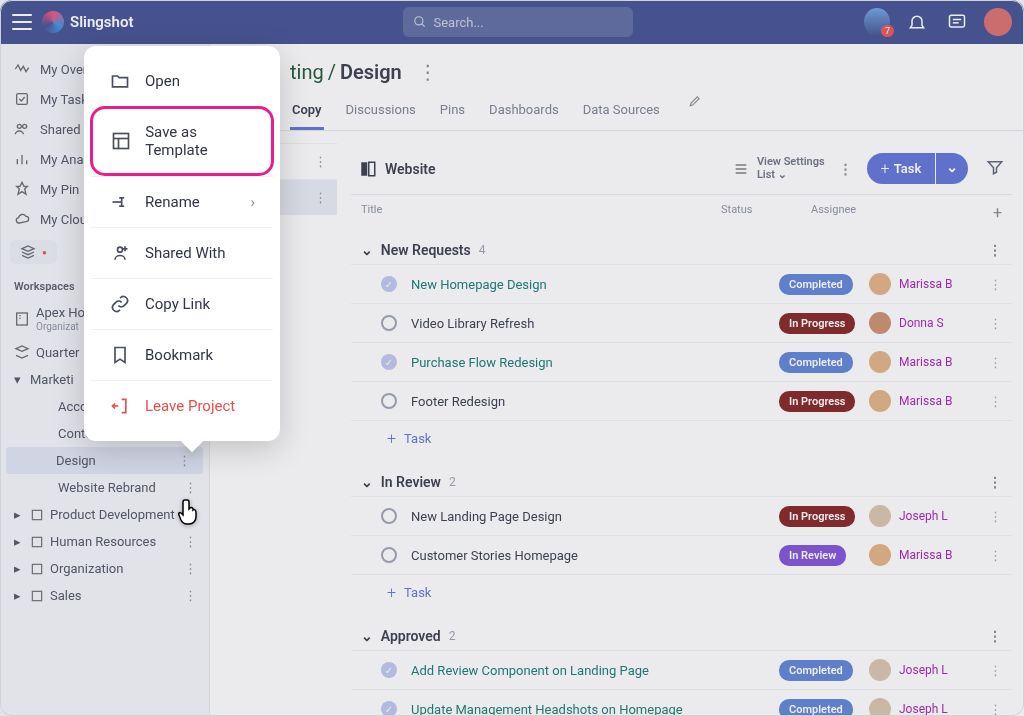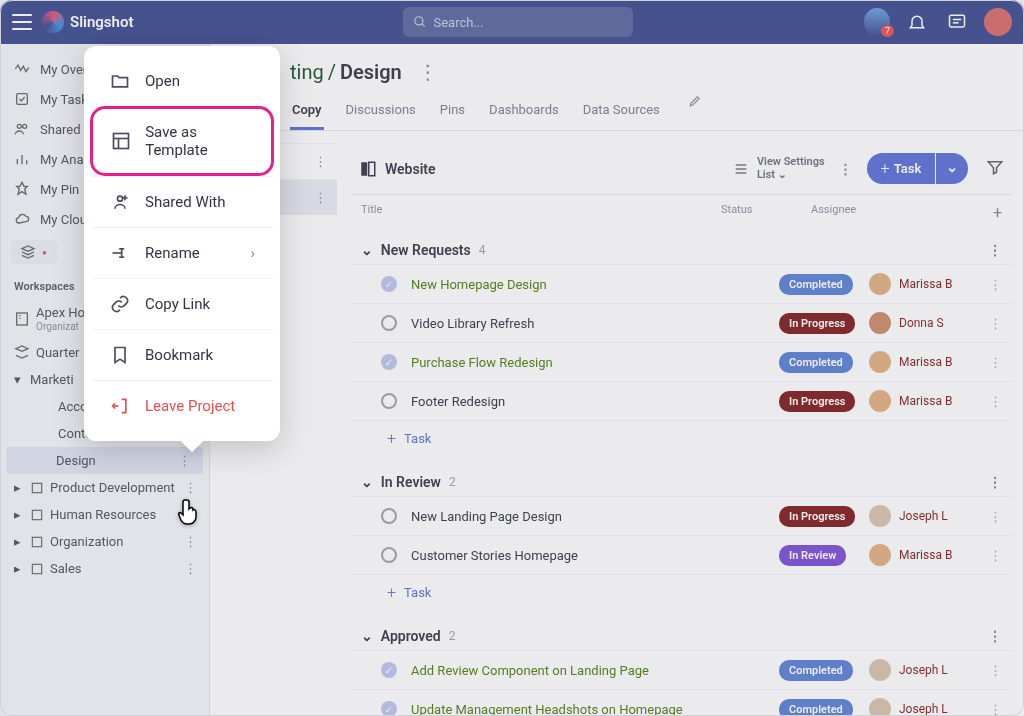--- a/index.html
+++ b/index.html
@@ -58,28 +58,28 @@
 .list-header .c-status { width: 90px; }
 .list-header .c-assignee { width: 100px; }
 .list-header .c-plus { margin-left: auto; color:#888; font-size: 16px; cursor:pointer; }
 
 .group { padding: 6px 0; }
 .group-head { display: flex; align-items: center; padding: 6px 10px; font-weight: 600; font-size: 14px; color: #323644; gap: 8px; }
 .group-head .count { font-weight: 400; color: #9aa0ae; font-size: 12px; }
 .group-head .g-more { margin-left: auto; color:#888; cursor:pointer; }
 
 .row { display: flex; align-items: center; padding: 8px 10px 8px 30px; font-size: 13px; color: #323644; border-top: 1px solid #f0f1f5;}
-.row.done .title { color: #4d7c0f; }
+.row.done .title { color: #0f766e; }
 .row .circle { width: 16px; height: 16px; border: 2px solid #9aa0ae; border-radius: 50%; margin-right: 14px; flex-shrink: 0;}
 .row .check { width: 16px; height: 16px; border-radius: 50%; background: #5b6fd6; margin-right: 14px; display:flex; align-items:center; justify-content:center; flex-shrink:0;}
 .row .check::after { content: "✓"; color: #fff; font-size: 10px; }
 .row .check.light { background: #bcc5ec; }
 .row .title { flex: 0 0 320px; }
 .row .status { width: 90px; margin-left: 48px; }
-.row .assignee { display: flex; align-items: center; gap: 8px; width: 120px; font-size: 12px; color:#7f1d1d;}
+.row .assignee { display: flex; align-items: center; gap: 8px; width: 120px; font-size: 12px; color:#a21caf;}
 .row .r-more { margin-left: auto; color: #9aa0ae; cursor: pointer; }
 .avatar-xs { width: 22px; height: 22px; border-radius: 50%; background: #e0b080; flex-shrink:0;}
 .avatar-xs.a2 { background: #c98b6a; }
 .avatar-xs.a3 { background: #d6c2aa; }
 .status-badge { font-size: 11px; font-weight: 600; color: #fff; padding: 4px 10px; border-radius: 10px; display:inline-block;}
 .status-badge.completed { background: #5b7fd6; }
 .status-badge.progress { background: #7f1d1d; }
 .status-badge.review { background: #7b4cd6; }
 .add-task { display: flex; align-items: center; gap: 8px; padding: 8px 10px 8px 36px; color: #5b6fd6; font-size: 13px; cursor: pointer; border-top: 1px solid #f0f1f5;}
 .plus { font-size: 16px; font-weight: 300; }
@@ -219,20 +219,24 @@
     <span>Marketi</span>
   </div>
   <div class="tree-item sub2">
       <span>Accou</span>
     </div>
   <div class="tree-item sub2">
       <span>Conte</span>
     </div>
   <div class="tree-item selected sub2">
     <span>Design</span>
+    <span class="tree-more">⋮</span>
+  </div>
+  <div class="tree-item sub2">
+    <span>Website Rebrand</span>
     <span class="tree-more">⋮</span>
   </div>
   <div class="tree-item">
     <span class="chev">▸</span>
     <svg width="14" height="14" viewBox="0 0 24 24" fill="none" stroke="#666" stroke-width="2">
         <rect x="4" y="4" width="16" height="16"></rect>
       </svg>
     <span style="flex:1">Product Development</span>
     <span class="tree-more">⋮</span>
   </div>
@@ -477,39 +481,39 @@
           <rect x="3" y="3" width="18" height="18"></rect>
           <line x1="3" y1="9" x2="21" y2="9"></line>
           <line x1="9" y1="9" x2="9" y2="21"></line>
         </svg>
       </span>
       <span>Save as Template</span>
     </div>
     <div class="cm-item">
       <span class="cm-icon">
         <svg width="20" height="20" viewBox="0 0 24 24" fill="none" stroke="#4a4f5e" stroke-width="2">
+          <line x1="3" y1="12" x2="14" y2="12"></line>
+          <line x1="14" y1="7" x2="14" y2="17"></line>
+          <line x1="11" y1="7" x2="17" y2="7"></line>
+          <line x1="11" y1="17" x2="17" y2="17"></line>
+        </svg>
+      </span>
+      <span>Rename</span>
+      <span class="cm-arrow">›</span>
+    </div>
+    <div class="cm-item">
+      <span class="cm-icon">
+        <svg width="20" height="20" viewBox="0 0 24 24" fill="none" stroke="#4a4f5e" stroke-width="2">
           <circle cx="12" cy="8" r="3"></circle>
           <path d="M6 20c0-3 3-5 6-5s6 2 6 5"></path>
           <line x1="18" y1="4" x2="18" y2="10"></line>
           <line x1="15" y1="7" x2="21" y2="7"></line>
         </svg>
       </span>
       <span>Shared With</span>
-    </div>
-    <div class="cm-item">
-      <span class="cm-icon">
-        <svg width="20" height="20" viewBox="0 0 24 24" fill="none" stroke="#4a4f5e" stroke-width="2">
-          <line x1="3" y1="12" x2="14" y2="12"></line>
-          <line x1="14" y1="7" x2="14" y2="17"></line>
-          <line x1="11" y1="7" x2="17" y2="7"></line>
-          <line x1="11" y1="17" x2="17" y2="17"></line>
-        </svg>
-      </span>
-      <span>Rename</span>
-      <span class="cm-arrow">›</span>
     </div>
     <div class="cm-item">
       <span class="cm-icon">
         <svg width="20" height="20" viewBox="0 0 24 24" fill="none" stroke="#4a4f5e" stroke-width="2">
           <path d="M10 14a5 5 0 007 0l3-3a5 5 0 00-7-7l-1 1"></path>
           <path d="M14 10a5 5 0 00-7 0l-3 3a5 5 0 007 7l1-1"></path>
         </svg>
       </span>
       <span>Copy Link</span>
     </div>

